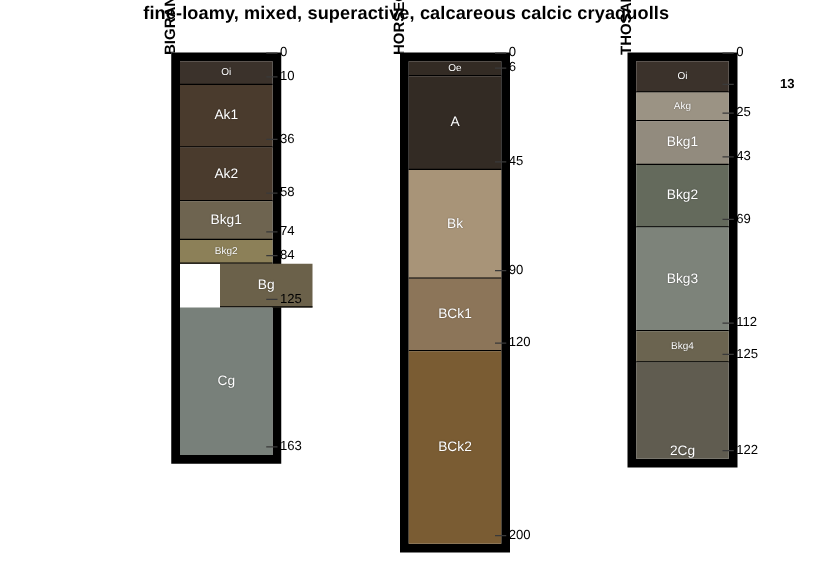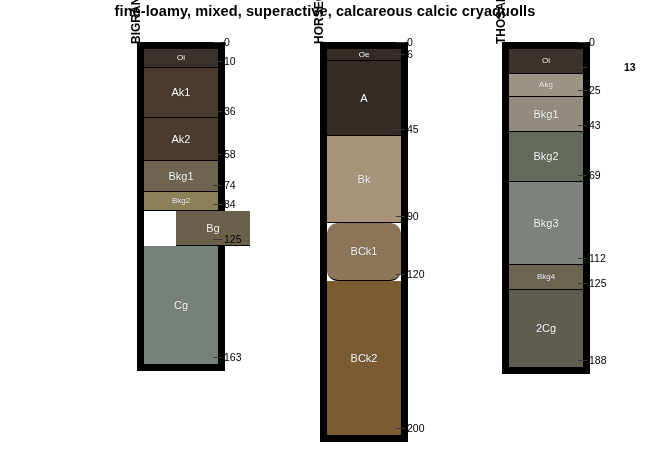--- a/index.html
+++ b/index.html
@@ -126,21 +126,21 @@
         <div class="column" style="left: 320px; top: 42px; width: 74px; height: 386px;">
           <div class="horizon" style="top: 0px; height: 12px; background: rgb(51, 43, 36);">
             <span class="horizon-label" style="font-size: 8px;">Oe</span>
           </div>
           <div class="horizon" style="top: 12px; height: 75px; background: rgb(51, 43, 36);">
             <span class="horizon-label" style="font-size: 11px;">A</span>
           </div>
           <div class="horizon" style="top: 87px; height: 87px; background: rgb(168, 148, 120);">
             <span class="horizon-label" style="font-size: 11px;">Bk</span>
           </div>
-          <div class="horizon" style="top: 174px; height: 58px; background: rgb(140, 117, 89); border-radius: 11px;">
+          <div class="horizon" style="top: 174px; height: 58px; background: rgb(140, 117, 89);">
             <span class="horizon-label" style="font-size: 11px;">BCk1</span>
           </div>
           <div class="horizon" style="top: 232px; height: 154px; background: rgb(122, 92, 51); border-bottom: none;">
             <span class="horizon-label" style="font-size: 11px;">BCk2</span>
           </div>
         </div>
         <div class="tick" style="left: 396px; top: 42px; width: 9px;"></div>
         <div class="tick-label" style="left: 407px; top: 37px;">0</div>
         <div class="tick" style="left: 396px; top: 54px; width: 9px;"></div>
         <div class="tick-label" style="left: 407px; top: 49px;">6</div>
@@ -167,36 +167,36 @@
           </div>
           <div class="horizon" style="top: 83px; height: 50px; background: rgb(100, 106, 92);">
             <span class="horizon-label" style="font-size: 11px;">Bkg2</span>
           </div>
           <div class="horizon" style="top: 133px; height: 83px; background: rgb(125, 131, 122);">
             <span class="horizon-label" style="font-size: 11px;">Bkg3</span>
           </div>
           <div class="horizon" style="top: 216px; height: 25px; background: rgb(107, 100, 80);">
             <span class="horizon-label" style="font-size: 8px;">Bkg4</span>
           </div>
-          <div class="horizon" style="top: 241px; height: 77px; background: rgb(96, 92, 80); border-bottom: none;">
+          <div class="horizon" style="top: 241px; height: 77px; background: rgb(96, 92, 80); border-bottom: none; align-items: flex-end;">
             <span class="horizon-label" style="font-size: 11px;">2Cg</span>
           </div>
         </div>
         <div class="tick" style="left: 578px; top: 42px; width: 9px;"></div>
         <div class="tick-label" style="left: 589px; top: 37px;">0</div>
         <div class="tick" style="left: 578px; top: 67px; width: 9px;"></div>
         <div class="tick-label" style="left: 624px; top: 62px; font-weight: bold;">13</div>
         <div class="tick" style="left: 578px; top: 90px; width: 9px;"></div>
         <div class="tick-label" style="left: 589px; top: 85px;">25</div>
         <div class="tick" style="left: 578px; top: 125px; width: 9px;"></div>
         <div class="tick-label" style="left: 589px; top: 120px;">43</div>
         <div class="tick" style="left: 578px; top: 175px; width: 9px;"></div>
         <div class="tick-label" style="left: 589px; top: 170px;">69</div>
         <div class="tick" style="left: 578px; top: 258px; width: 9px;"></div>
         <div class="tick-label" style="left: 589px; top: 253px;">112</div>
         <div class="tick" style="left: 578px; top: 283px; width: 9px;"></div>
         <div class="tick-label" style="left: 589px; top: 278px;">125</div>
         <div class="tick" style="left: 578px; top: 360px; width: 9px;"></div>
-        <div class="tick-label" style="left: 589px; top: 355px;">188</div>
+        <div class="tick-label" style="left: 589px; top: 355px;">122</div>
       </div>
     </div>
 
 </div>
 
 </body></html>

